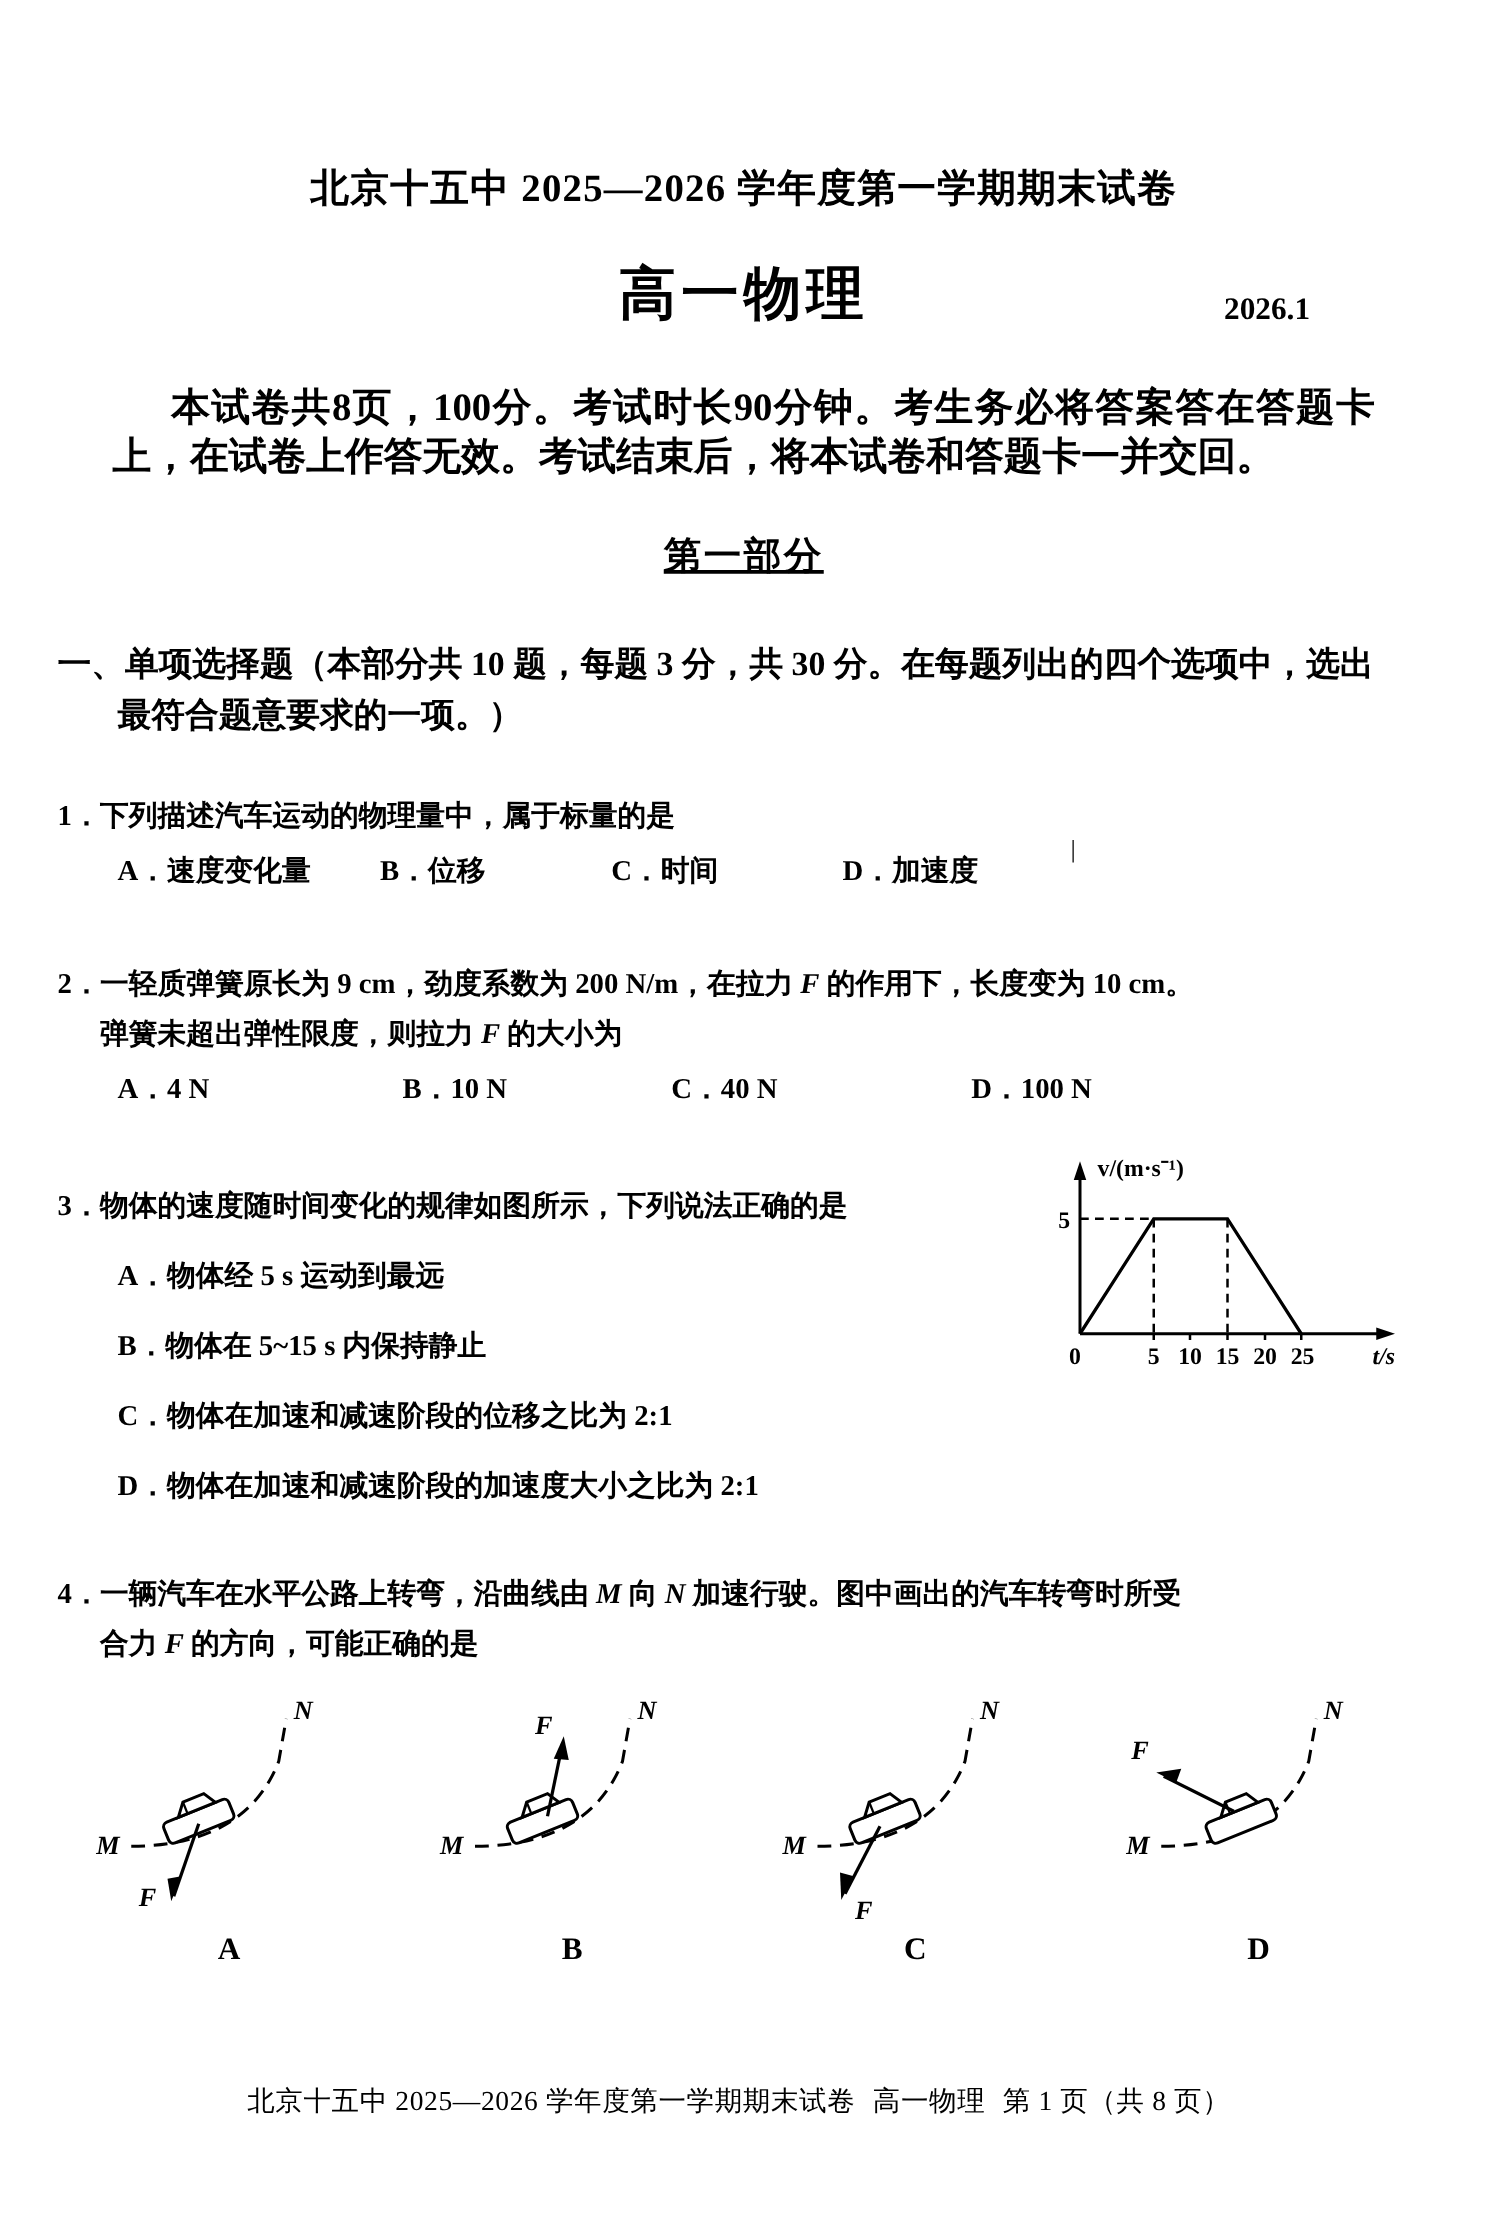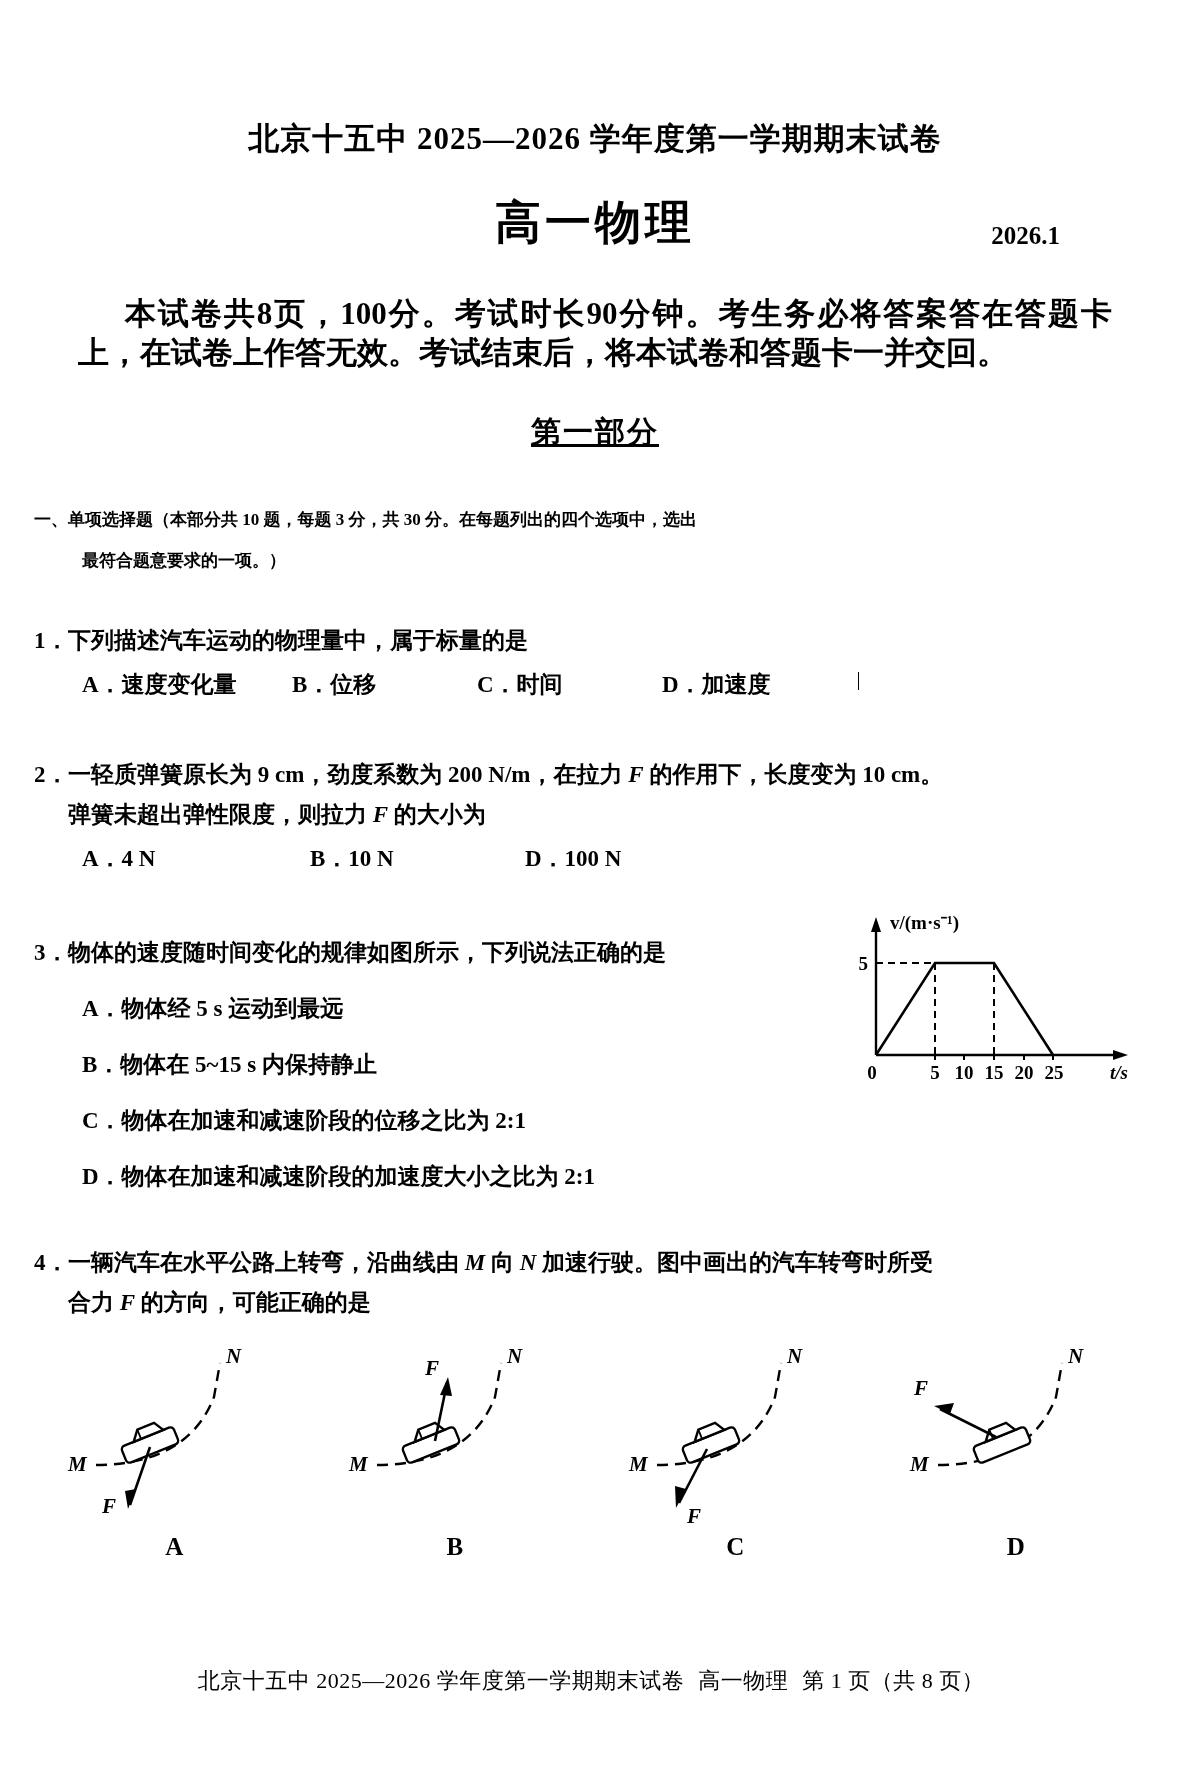--- a/index.html
+++ b/index.html
@@ -4,21 +4,21 @@
 <style>
   html, body { margin:0; padding:0; }
   body {
     width:1190px; height:1784px;
     background:#ffffff;
     font-family:"Liberation Serif", serif;
     color:#000;
     position:relative;
     overflow:hidden;
   }
-  .page { position:absolute; inset:0; padding:0; }
+  .page { position:absolute; inset:0; padding:12px; }
 
   
   .exam-title {
     text-align:center;
     font-size:31px;
     font-weight:bold;
     letter-spacing:1px;
     margin:118px 0 0 0;
     font-family:"Liberation Serif", serif;
   }
@@ -56,21 +56,21 @@
     text-align:center;
     font-size:30px;
     font-weight:bold;
     letter-spacing:2px;
     margin-top:40px;
     text-decoration:underline;
   }
 
   .section-head {
     margin:46px 40px 0 34px;
-    font-size:17px;
+    font-size:27px;
     font-weight:bold;
     line-height:41px;
     text-indent:0;
   }
   .section-head .cont { display:block; padding-left:48px; }
 
   
   .q {
     margin:0 40px 0 34px;
     font-size:23px;
@@ -193,20 +193,21 @@
       <span class="q-num">2．</span>
       <span class="q-text">
         <span>一轻质弹簧原长为 9 cm，劲度系数为 200 N/m，在拉力 </span><i>F</i><span> 的作用下，长度变为 10 cm。</span>
         <br>
         <span>弹簧未超出弹性限度，则拉力 </span><i>F</i><span> 的大小为</span>
       </span>
     </div>
     <div class="opts-row">
       <span class="opt">A．4 N</span>
       <span class="opt">B．10 N</span>
+      <span class="opt">C．40 N</span>
       <span class="opt">D．100 N</span>
     </div>
   </div>
 
   <div class="q" id="q3">
     <div class="q-stem">
       <span class="q-num">3．</span>
       <span class="q-text">物体的速度随时间变化的规律如图所示，下列说法正确的是</span>
     </div>
     <div class="opts-col">

